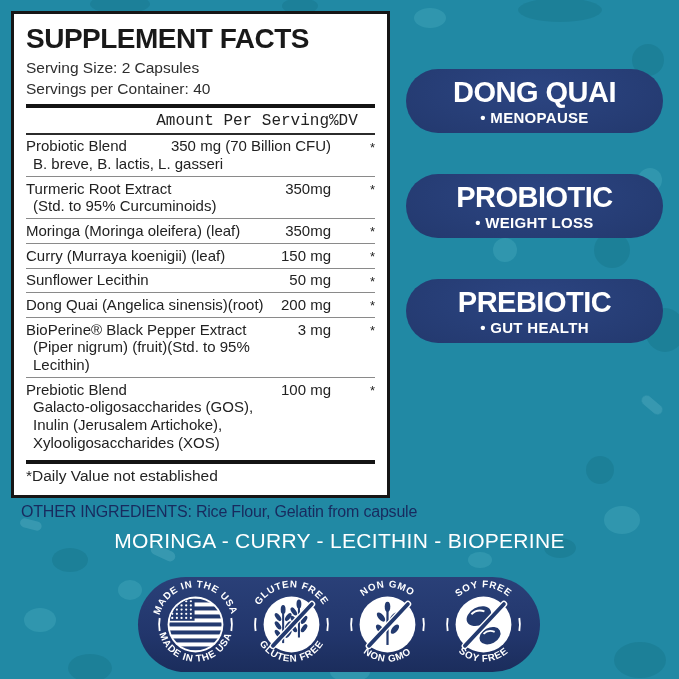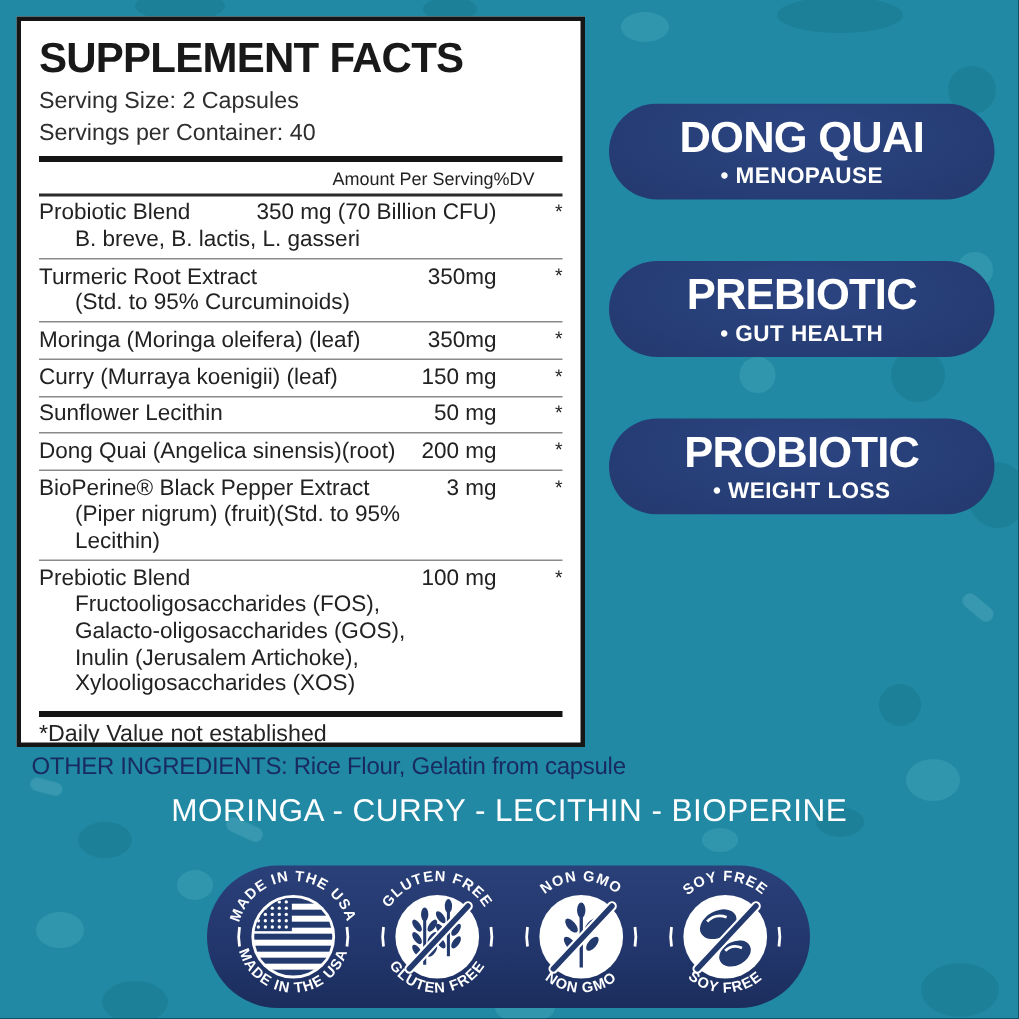--- a/index.html
+++ b/index.html
@@ -16,30 +16,30 @@
     background:#ffffff; border:3.5px solid #161616; box-sizing:border-box;
     padding:8px 12px 6px 12px; overflow:hidden; color:#222;
   }
   .facts-title{
     font-size:28px; font-weight:800; letter-spacing:-0.5px; color:#191919;
     margin:2px 0 5px 0; line-height:1.05;
   }
   .serving-line{font-size:15.5px; color:#2e2e2e; line-height:1.3;}
   .rule-thick{height:4px; background:#141414; margin-top:5px;}
   .rule-dark{height:2px; background:#2b2b2b; margin-top:3px;}
-  .cols-header{display:flex; align-items:baseline; font-size:12px; color:#222; margin-top:4px;}
+  .cols-header{display:flex; align-items:baseline; font-size:16px; color:#222; margin-top:4px;font-family:Liberation Mono, monospace;}
   .cols-spacer{flex:1;}
   .col-dv{width:46px; text-align:left;}
   .frow{padding:2.5px 0 3.5px 0;}
   .frow + .frow{border-top:1.5px solid #8a8a8a;}
-  .frow-main{display:flex; align-items:flex-start; font-size:15px; line-height:1.18;}
+  .frow-main{display:flex; align-items:flex-end; font-size:15px; line-height:1.18;}
   .frow-name{flex:1; padding-right:4px;}
   .frow-amt{white-space:nowrap;}
   .frow-dv{width:44px; text-align:right; font-size:13px;}
-  .frow-sub{font-size:15px; line-height:1.18; padding-left:7px;margin-left:17px;}
+  .frow-sub{font-size:15px; line-height:1.18; padding-left:7px;}
   .footnote{font-size:15.5px; padding-top:3px; color:#242424;}
 
   
   .other-ingredients{
     position:absolute; left:21px; top:503px; font-size:16px; font-weight:400;
     color:#182a5e; letter-spacing:-0.2px;
   }
 
   
   .pill-col{position:absolute; left:406px; top:57px; width:257px; display:flex; flex-direction:column; gap:41px;margin-top:12px;}
@@ -170,44 +170,43 @@
           </div>
           <div class="frow-sub">(Piper nigrum) (fruit)(Std. to 95%</div>
           <div class="frow-sub">Lecithin)</div>
         </div>
         <div class="frow">
           <div class="frow-main">
             <span class="frow-name">Prebiotic Blend</span>
             <span class="frow-amt">100 mg</span>
             <span class="frow-dv">*</span>
           </div>
-          <div class="frow-sub">Fructooligosaccharides (FOS),</div>
           <div class="frow-sub">Galacto-oligosaccharides (GOS),</div>
           <div class="frow-sub">Inulin (Jerusalem Artichoke),</div>
           <div class="frow-sub">Xylooligosaccharides (XOS)</div>
         </div>
       </div>
     <div class="rule-thick"></div>
     <div class="footnote">*Daily Value not established</div>
   </div>
 
   <div class="other-ingredients">OTHER INGREDIENTS: Rice Flour, Gelatin from capsule</div>
 
   <div class="pill-col">
       <div class="pill">
         <div class="pill-title">DONG QUAI</div>
         <div class="pill-sub">• MENOPAUSE</div>
       </div>
       <div class="pill">
+        <div class="pill-title">PROBIOTIC</div>
+        <div class="pill-sub">• WEIGHT LOSS</div>
+      </div>
+      <div class="pill">
         <div class="pill-title">PREBIOTIC</div>
         <div class="pill-sub">• GUT HEALTH</div>
-      </div>
-      <div class="pill">
-        <div class="pill-title">PROBIOTIC</div>
-        <div class="pill-sub">• WEIGHT LOSS</div>
       </div>
     </div>
 
   <div class="highlight-line">MORINGA - CURRY - LECITHIN - BIOPERINE</div>
 
   <div class="badge-bar">
       <div>
   <svg viewBox="0 0 100 100" width="93" height="93">
     <defs>
       <path id="arcT0" d="M 10,50 A 40,40 0 0 1 90,50"></path>

